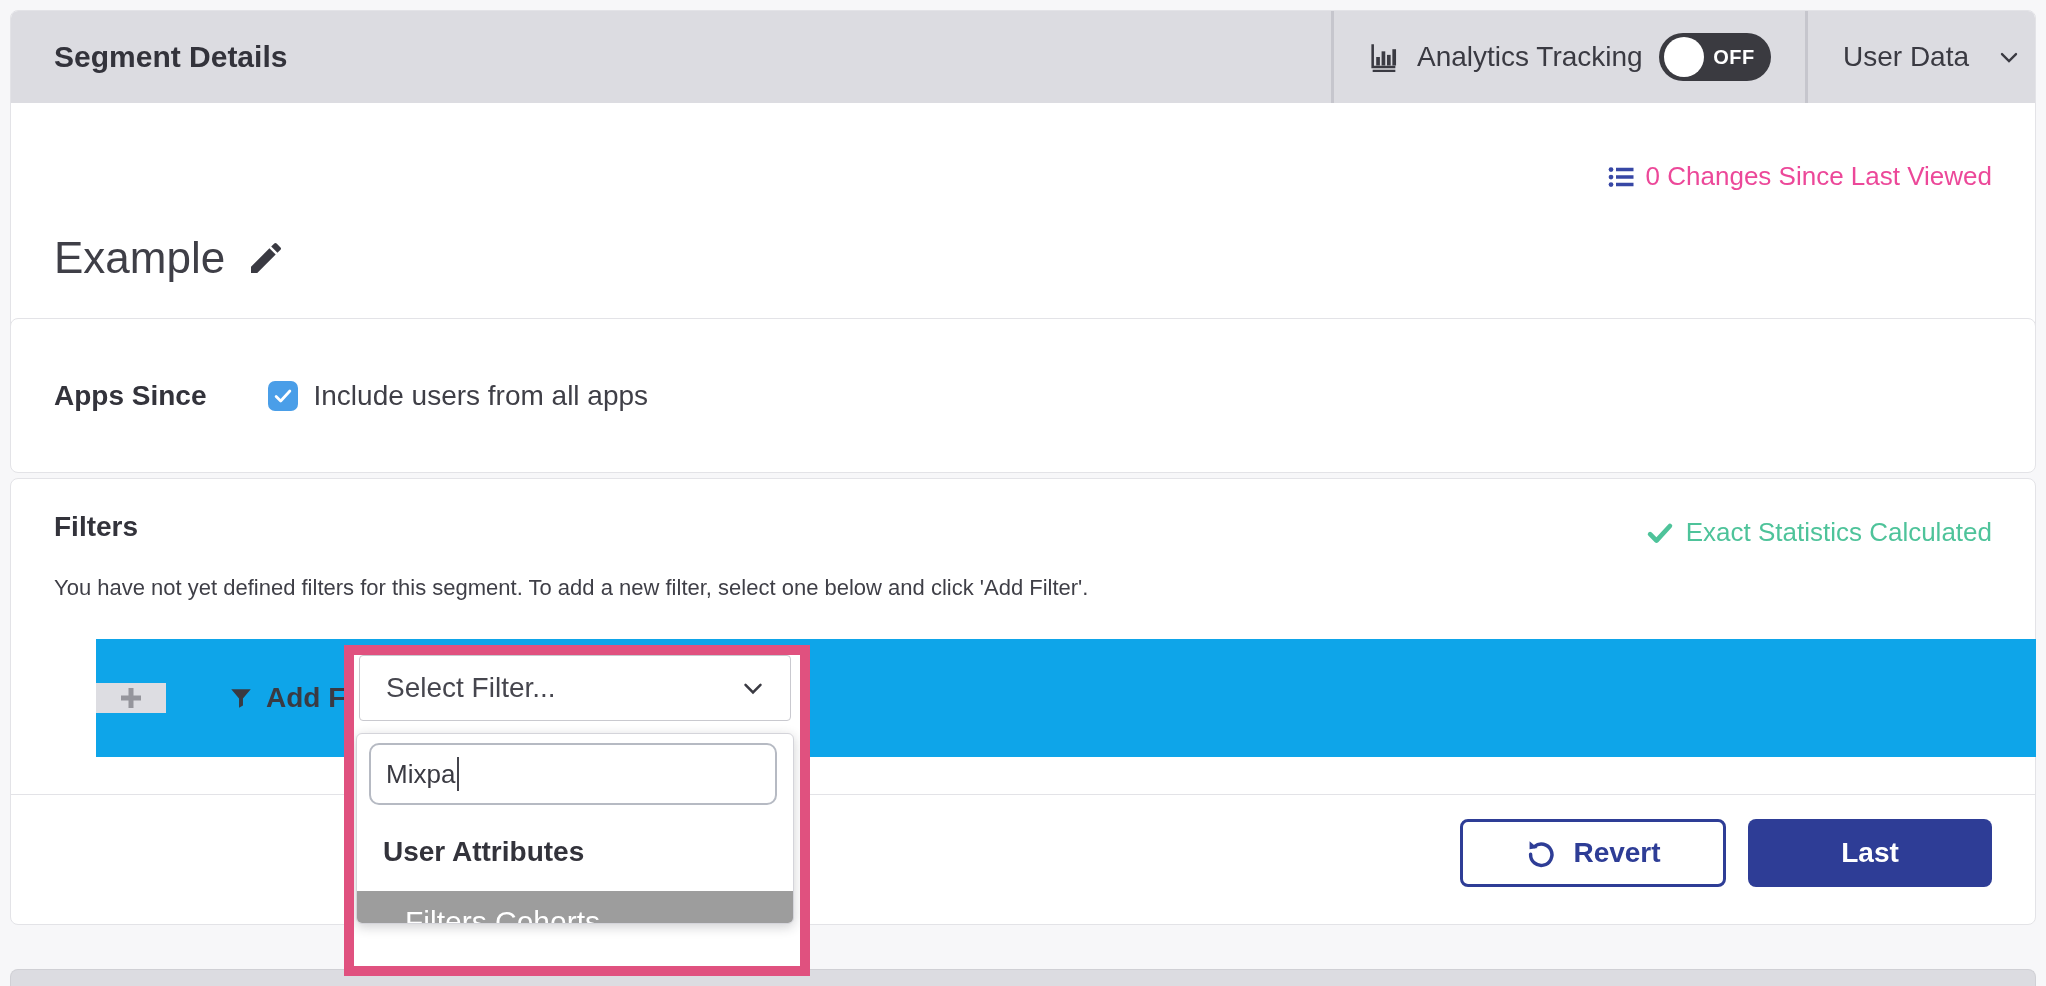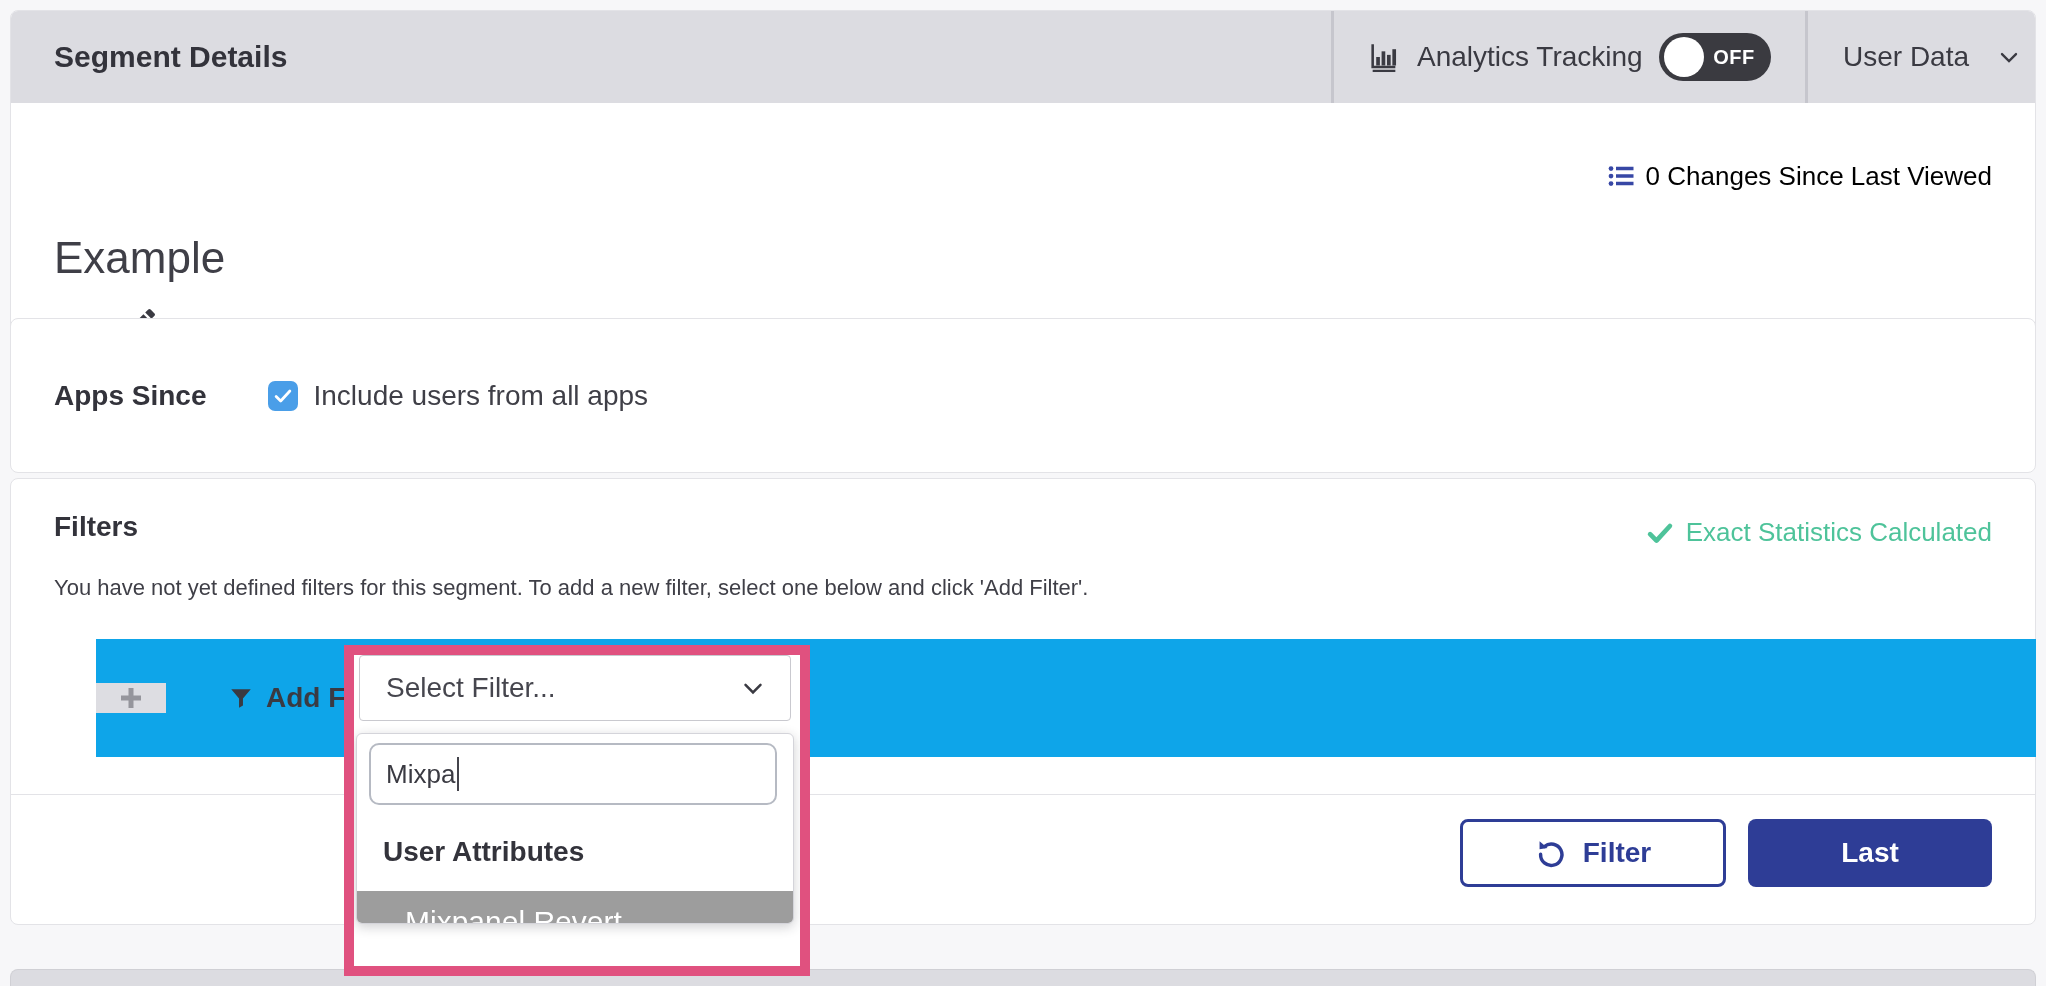--- a/index.html
+++ b/index.html
@@ -56,27 +56,27 @@
     color: #ffffff; font-size: 20px; font-weight: bold; letter-spacing: .5px;
   }
   .userdata-group {
     position: absolute; left: 1832px; top: 0; height: 100%;
     display: flex; align-items: center; gap: 26px; cursor: pointer;
   }
   .userdata-label { font-size: 28px; color: #3a3a42; }
   .card-top-body { position: relative; height: 211px; }
   .segment-title {
     position: absolute; left: 43px; top: 130px;
-    display: flex; align-items: center; gap: 21px; flex-direction: column;
+    display: flex; align-items: center; gap: 21px;
   }
   .segment-title .name { font-size: 44px; color: #3f3f47; }
   .changes-link {
     position: absolute; right: 43px; top: 58px;
-    display: flex; gap: 10px;
-    color: #000000; font-size: 26px; cursor: pointer;
+    display: flex; align-items: center; gap: 10px;
+    color: #ec4899; font-size: 26px; cursor: pointer;
   }
   .tags-btn {
     position: absolute; left: 43px; top: 217px;
     height: 50px; padding: 0 20px;
     display: flex; align-items: center; gap: 12px;
     background: #2e3d96; border: none; border-radius: 6px;
     color: #ffffff; font-size: 24px; cursor: pointer;
     font-family: inherit;
   }
   .caret-down {
@@ -294,32 +294,32 @@
 
   <div class="footer-divider"></div>
   <div class="footer-btns">
     <button class="btn btn-revert">
       <span class="icon">
         <svg width="32" height="32" viewBox="0 0 24 24">
             <path d="M7.1 7.1A8 8 0 1 1 4.2 13" fill="none" stroke="#2e3d96" stroke-width="2.6" stroke-linecap="round"></path>
             <path d="M3.4 3.2v6l6-.9z" fill="#2e3d96"></path>
           </svg>
       </span>
-      <span>Filter</span>
+      <span>Revert</span>
     </button>
     <button class="btn btn-save">
       <span>Last</span>
     </button>
   </div>
 </div>
 
 <div class="dropdown-backdrop"></div>
 <div class="dropdown-panel">
   <div class="search-input">
     <span>Mixpa</span>
     <span class="text-caret"></span>
   </div>
   <div class="group-header">User Attributes</div>
-  <div class="option-selected">Mixpanel Revert</div>
+  <div class="option-selected">Filters Cohorts</div>
 </div>
 <div class="highlight-box"></div>
 
 <div class="bottom-bar"></div>
 
 </body></html>

